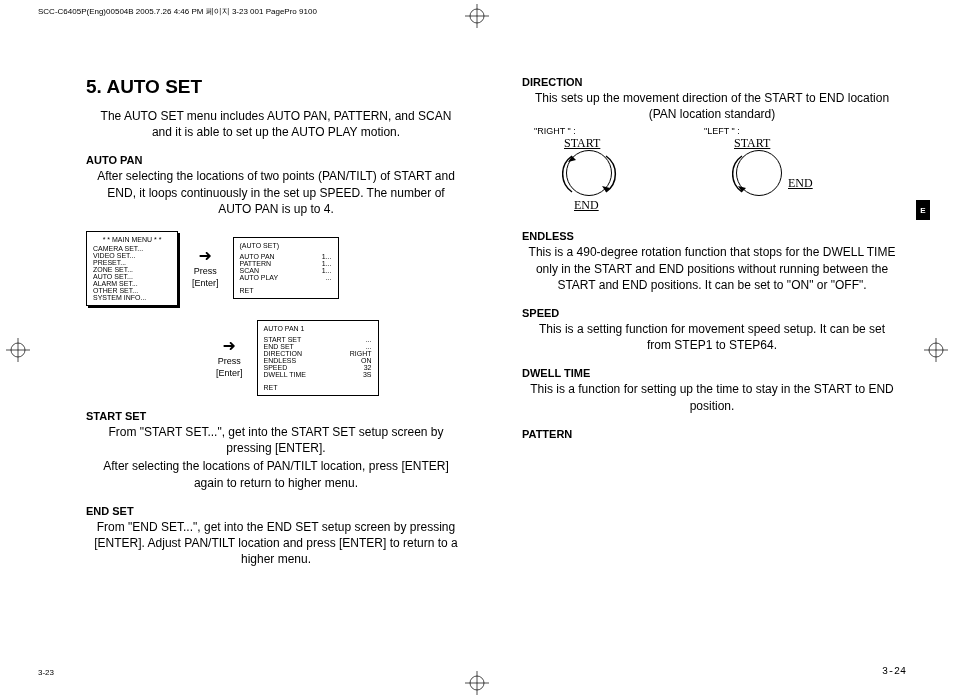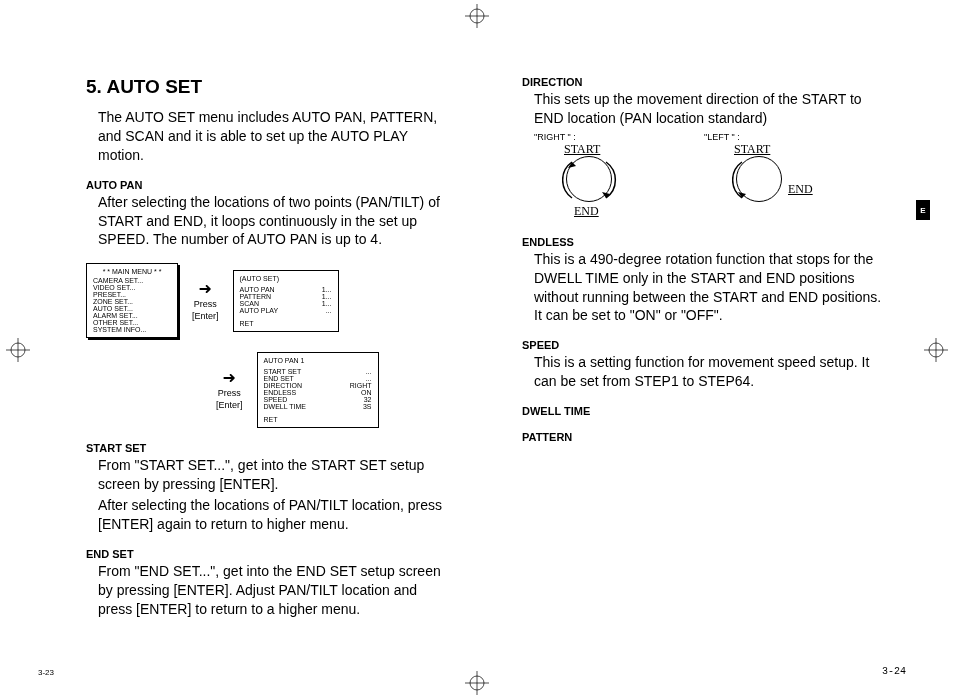--- a/index.html
+++ b/index.html
@@ -11,38 +11,39 @@
   .crop-right{position:absolute;top:50%;right:6px;transform:translateY(-50%);}
   .crop svg{display:block;}
   .folio-left{position:absolute;bottom:22px;left:38px;font-size:8px;text-align:right;}
   .folio-right{position:absolute;bottom:22px;right:48px;font-size:10px;font-family:Liberation Mono, monospace;}
   .tab{position:absolute;top:200px;right:24px;width:14px;height:20px;background:#000;color:#fff;font-size:8px;font-weight:bold;display:flex;align-items:center;justify-content:center;}
   .cols{position:absolute;top:76px;left:86px;right:52px;bottom:50px;display:flex;gap:56px;}
   .col{flex:1;min-width:0;}
   h1{font-size:19px;font-weight:bold;margin:0 0 10px;}
   h2{font-size:11px;font-weight:bold;margin:14px 0 2px;}
   h2.first{margin-top:0;}
-  p{font-size:14px;line-height:1.35;margin:2px 12px;}
+  p{font-size:12px;line-height:1.35;margin:2px 4px;text-align:center;}
   .menus-row{display:flex;align-items:center;gap:14px;margin:14px 0 10px;}
   .arrow-col{display:flex;flex-direction:column;align-items:center;gap:2px;font-size:9px;}
   .arrow{font-size:16px;line-height:1;}
   .menu-box{border:1px solid #000;background:#fff;font-size:7px;padding:4px 6px;min-width:70px;position:relative;}
   .menu-box.shadow{box-shadow:2px 2px 0 #000;}
   .menu-title{text-align:center;margin-bottom:2px;}
   .menu-line{display:flex;justify-content:space-between;gap:10px;white-space:nowrap;}
   .menu-ret{margin-top:6px;}
   .dir-row{display:flex;gap:60px;margin:4px 0 10px 12px;font-size:9px;}
   .circ-wrap{position:relative;width:110px;height:80px;}
   .circle{position:absolute;width:44px;height:44px;border:1px solid #000;border-radius:50%;}
   .lbl{position:absolute;font-family:'Times New Roman',serif;font-size:12px;text-decoration:underline;}
 </style>
 </head>
 <body>
 <div class="page">
 
+<div class="header">SCC-C6405P(Eng)00504B  2005.7.26 4:46 PM  페이지 3-23   001 PagePro 9100</div>
 
 <div class="crop crop-top">
       <svg width="24" height="24">
         <circle cx="12" cy="12" r="7" fill="none" stroke="#000" stroke-width="0.7"></circle>
         <line x1="12" y1="0" x2="12" y2="24" stroke="#000" stroke-width="0.7"></line>
         <line x1="0" y1="12" x2="24" y2="12" stroke="#000" stroke-width="0.7"></line>
       </svg>
     </div>
 <div class="crop crop-bottom">
       <svg width="24" height="24">
@@ -194,20 +195,21 @@
       </div>
     </div>
 
     <h2>ENDLESS</h2>
     <p>This is a 490-degree rotation function that stops for the DWELL TIME only in the START and END positions without running between the START and END positions.  It can be set to "ON" or "OFF".</p>
 
     <h2>SPEED</h2>
     <p>This is a setting function for movement speed setup.  It can be set from STEP1 to STEP64.</p>
 
     <h2>DWELL TIME</h2>
+    <p>This is a function for setting up the time to stay in the START to END position.</p>
 
     <h2>PATTERN</h2>
   </div>
 </div>
 
 <div class="folio-left">3-23</div>
 <div class="folio-right">3-24</div>
 
 </div>
 

